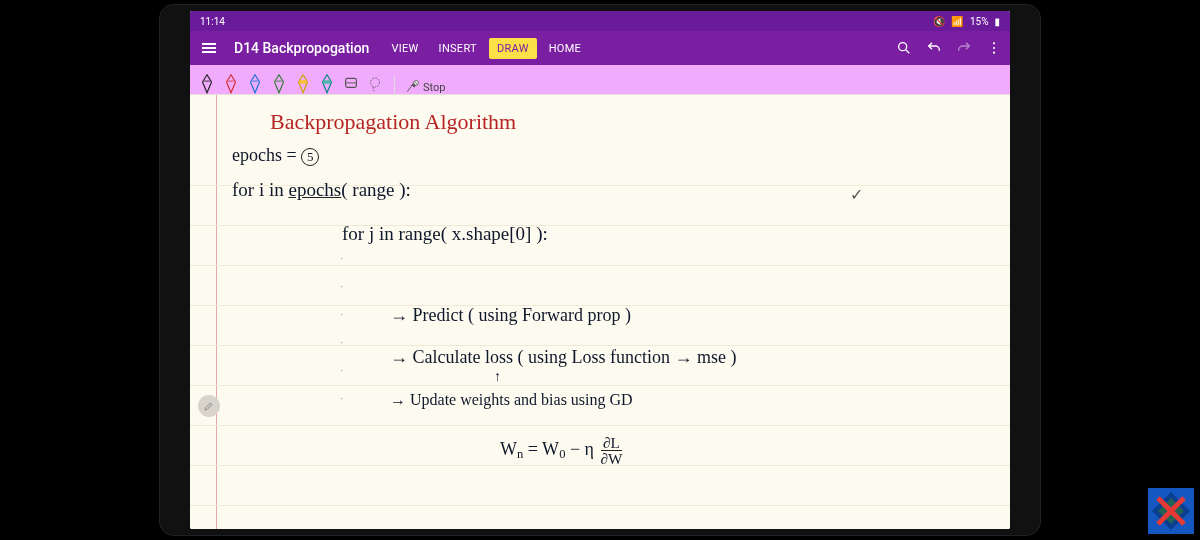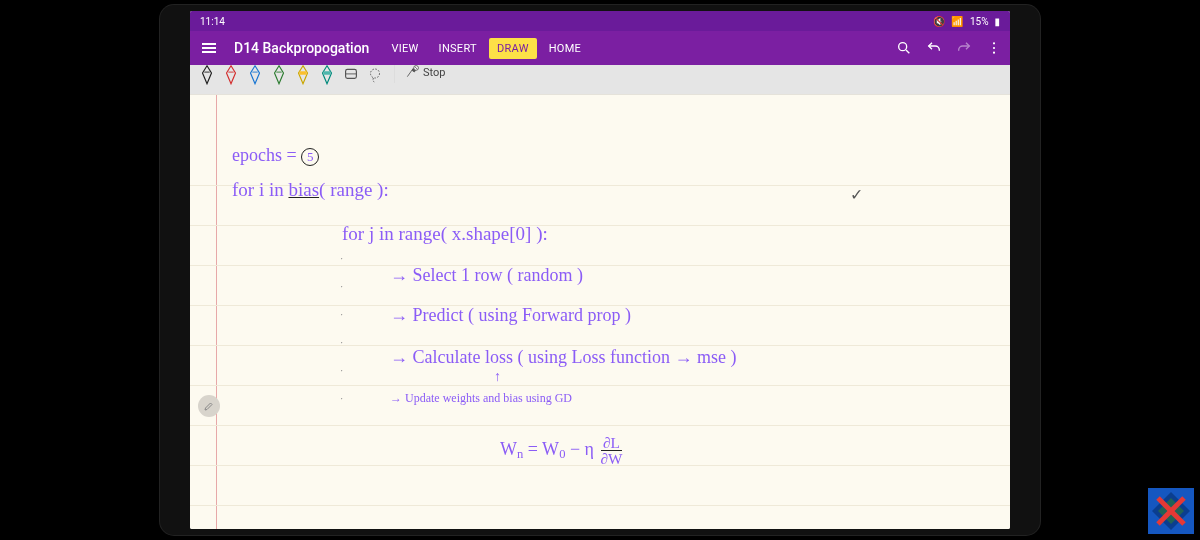--- a/index.html
+++ b/index.html
@@ -54,45 +54,45 @@
   .doc-title { font-size: 14px; font-weight: 500; }
   .tabs { display:flex; gap: 4px; }
   .tab { padding: 4px 8px; font-size: 11px; letter-spacing: .3px; cursor:pointer; }
   .tab.active { background:#fde047; color:#7b1fa2; border-radius:2px; }
   .header-right { margin-left:auto; display:flex; gap:14px; align-items:center; }
   .hicon { width:16px; height:16px; display:flex; align-items:center; justify-content:center; }
 
   
   .toolbar {
     height: 30px;
-    background:#e5e5e5;
+    background:#f0abfc;
     border-bottom:1px solid #e5e2da;
     display:flex;
-    align-items:flex-start;
+    align-items:flex-end;
     gap:6px;
     padding: 0 8px;
     font-size:11px;
   }
   .pen { width:18px; height:20px; display:flex; align-items:center; justify-content:center; }
   .sep { width:1px; height:18px; background:#ddd; margin:0 4px; }
   .stopbtn { display:flex; align-items:center; gap:4px; color:#444; }
 
   
   .page {
     flex:1;
     position:relative;
     background: #fdfaf0;
   }
   .margin-line { position:absolute; left:26px; top:0; bottom:0; width:1px; background:#e7a8a8; }
   .rule { position:absolute; left:0; right:0; height:1px; background:#efe9d8; }
 
   .hw {
     position:absolute;
     font-family: "Comic Sans MS", "Segoe Script", cursive;
-    color:#8b5cf6;
+    color:#0f172a;
     white-space:nowrap;
   }
   .hw.red { color:#b62424; }
   .ul { text-decoration: underline; text-decoration-color:#222; }
   .circle {
     display:inline-block;
     border:1.5px solid #222;
     border-radius:50%;
     width:18px; height:18px;
     line-height:16px;
@@ -249,36 +249,36 @@
       <div class="rule" style="top:90px"></div>
       <div class="rule" style="top:130px"></div>
       <div class="rule" style="top:170px"></div>
       <div class="rule" style="top:210px"></div>
       <div class="rule" style="top:250px"></div>
       <div class="rule" style="top:290px"></div>
       <div class="rule" style="top:330px"></div>
       <div class="rule" style="top:370px"></div>
       <div class="rule" style="top:410px"></div>
 
+      <div class="hw red" style="left:80px; top:14px; font-size:22px;">Backpropagation Algorithm</div>
 
       <div class="hw" style="left:42px; top:50px; font-size:18px;">
         <span>epochs = </span><span class="circle">5</span>
       </div>
 
       <div class="hw" style="left:42px; top:84px; font-size:19px;">
-        <span>for i in </span><span class="ul">bias</span><span>( range ):</span>
+        <span>for i in </span><span class="ul">epochs</span><span>( range ):</span>
       </div>
 
       <div class="hw" style="left:140px; top:128px; font-size:19px;margin-left:12px;">for j in range( x.shape[0] ):</div>
 
-      <div class="hw arrow" style="left:200px; top:170px; font-size:18px;">Select 1 row ( random )</div>
       <div class="hw arrow" style="left:200px; top:210px; font-size:18px;">Predict ( using Forward prop )</div>
       <div class="hw arrow" style="left:200px; top:252px; font-size:18px;">Calculate loss ( using Loss function → mse )</div>
       <div class="hw" style="left:304px; top:274px; font-size:14px;">↑</div>
-      <div class="hw arrow" style="left:200px; top:296px; font-size:12px;">Update weights and bias using GD</div>
+      <div class="hw arrow" style="left:200px; top:296px; font-size:16px;">Update weights and bias using GD</div>
 
       <div class="hw" style="left:310px; top:340px; font-size:18px;">
         <span>W</span><span class="sub">n</span>
         <span> = W</span><span class="sub">0</span>
         <span> − η </span>
         <span class="frac">
             <span class="num">∂L</span>
             <span class="den">∂W</span>
           </span>
       </div>

